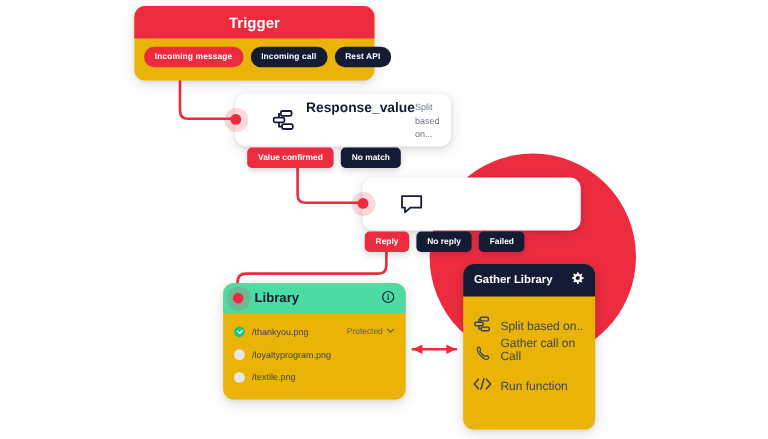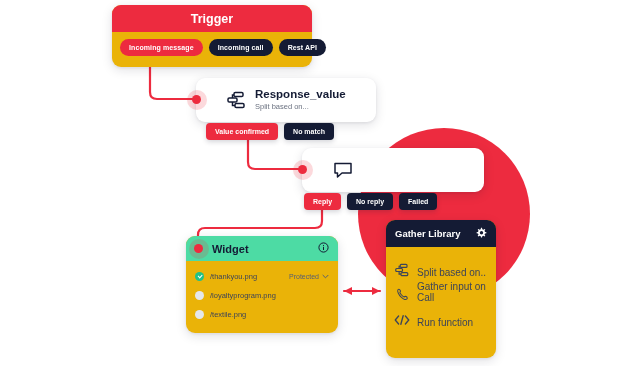--- a/index.html
+++ b/index.html
@@ -95,21 +95,21 @@
     box-shadow: 0 3px 11px rgba(20,25,50,0.13), 0 1px 3px rgba(20,25,50,0.08);
     position: absolute;
     z-index: 6;
     display: flex;
     align-items: center;
     padding-left: 30px;
   }
   #response-node { left: 196px; top: 78px; width: 150px; height: 44px; }
   #send-node     { left: 302px; top: 148px; width: 152px; height: 44px; }
 
-  .node .ntext { display: flex; flex-direction: column; justify-content: center; }
+  .node .ntext { display: flex; flex-direction: row; justify-content: center; }
   .node .ntitle {
     font-size: 11.5px;
     font-weight: bold;
     color: #141b34;
     line-height: 13px;
   }
   .node .nsub {
     font-size: 7.5px;
     color: #6b7280;
     line-height: 11px;
@@ -299,21 +299,21 @@
   </div>
   <div class="branch-row" style="left:304px; top:193px;">
     <div class="branch red">Reply</div>
     <div class="branch dark">No reply</div>
     <div class="branch dark">Failed</div>
   </div>
 
   <div class="dot" style="left:194px; top:244px;"></div>
   <div class="card" id="assets-card">
     <div class="card-head">
-      <span>Widget</span>
+      <span>Library</span>
       <span>
         <svg width="11" height="11" viewBox="0 0 11 11">
           <circle cx="5.5" cy="5.5" r="4.6" fill="none" stroke="#141b34" stroke-width="1"></circle>
           <rect x="5" y="3.1" width="1" height="1.1" fill="#141b34"></rect>
           <rect x="5" y="5" width="1" height="3" fill="#141b34"></rect>
         </svg>
       </span>
     </div>
     <div class="asset-list">
       <div class="asset-row">
@@ -360,21 +360,21 @@
           </svg>
         </span>
         <span>Split based on..</span>
       </div>
       <div class="widget-row">
         <span class="wicon">
           <svg width="15" height="14" viewBox="0 0 18 18">
             <path d="M3.2,2.2 C4.4,1.2 5.4,2 6.2,3.3 C6.9,4.5 6.2,5 5.6,5.6 C5.9,7.3 9.3,11 11.2,11.6 C11.8,11 12.4,10.3 13.6,11 C14.9,11.8 15.7,12.8 14.7,14 C13.3,15.6 10.6,14.9 7.3,11.7 C4,8.5 1.8,3.8 3.2,2.2 Z" fill="none" stroke="#3d4458" stroke-width="1.3" stroke-linejoin="round"></path>
           </svg>
         </span>
-        <span>Gather input on Call</span>
+        <span>Gather call on Call</span>
       </div>
       <div class="widget-row">
         <span class="wicon">
           <svg width="16" height="12" viewBox="0 0 18 12">
             <path d="M5.2,1.5 L1.4,6 L5.2,10.5" fill="none" stroke="#3d4458" stroke-width="1.5" stroke-linecap="round" stroke-linejoin="round"></path>
             <path d="M12.8,1.5 L16.6,6 L12.8,10.5" fill="none" stroke="#3d4458" stroke-width="1.5" stroke-linecap="round" stroke-linejoin="round"></path>
             <path d="M10.3,1.2 L7.7,10.8" fill="none" stroke="#3d4458" stroke-width="1.5" stroke-linecap="round"></path>
           </svg>
         </span>
         <span>Run function</span>

